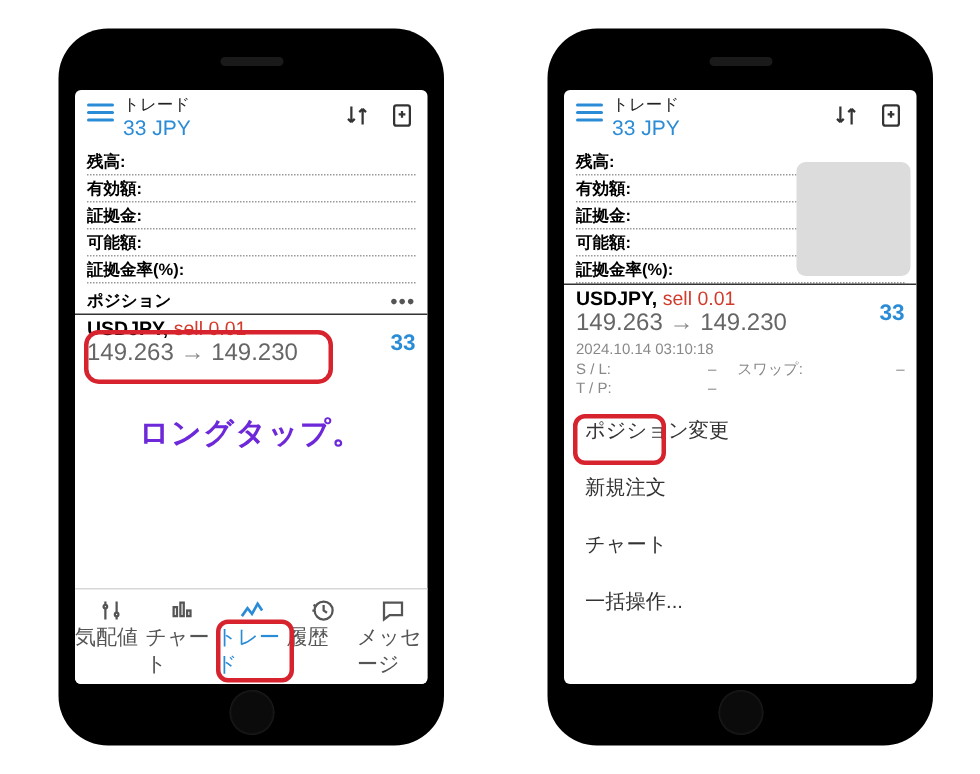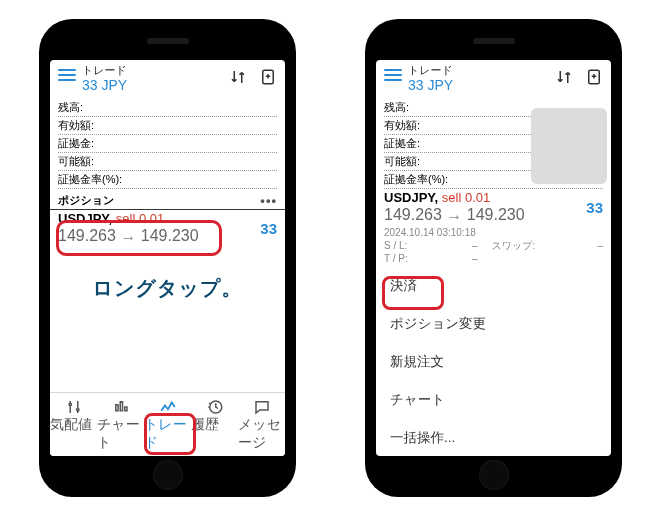--- a/index.html
+++ b/index.html
@@ -15,42 +15,42 @@
   .menu-ico{width:18px;flex:none;padding-top:2px;color:#2a8bd6;}
   .menu-ico div{height:2px;background:#2a8bd6;margin:3px 0;border-radius:1px;}
   .hdr-titles{flex:1;padding-left:6px;line-height:1.15;}
   .hdr-t1{font-size:11px;color:#222;}
   .hdr-t2{font-size:14px;color:#2a8bd6;font-weight:500;}
   .hdr-icons{display:flex;gap:12px;align-items:center;padding-top:4px;}
   .ico{width:18px;height:18px;}
   
   .acct{padding:4px 8px 0 8px;font-size:11px;}
   .acct-row{display:flex;border-bottom:1px dotted #999;padding:1px 0;}
-  .acct-row .lbl{font-weight:400;color:#000;}
+  .acct-row .lbl{font-weight:700;color:#000;}
   .acct-row .val{flex:1;}
   .sect{font-size:11px;font-weight:700;padding:4px 8px 1px 8px;display:flex;}
   .sect .dots{margin-left:auto;color:#555;letter-spacing:1px;font-size:13px;}
   .sect-line{height:1px;background:#333;margin:0 0 0 0;}
   
   .pos{padding:2px 8px;display:flex;align-items:center;}
   .pos-left{flex:1;line-height:1.15;}
   .pos-l1{font-size:13px;}
   .pos-l1 .sym{font-weight:700;color:#000;}
   .pos-l1 .side{color:#d23a2a;}
   .pos-l2{font-size:16px;color:#666;}
   .pos-l2 .arr{color:#888;}
   .pos-pl{font-size:15px;color:#2a8bd6;font-weight:600;}
   .hl{border:3px solid #d6232e;border-radius:10px;position:absolute;pointer-events:none;}
   
   .tabbar{margin-top:auto;display:flex;border-top:1px solid #d7d7d7;background:#fff;}
   .tab{flex:1;text-align:left;padding:5px 0 4px 0;font-size:14px;color:#555;}
   .tab .ti{height:18px;display:flex;align-items:center;justify-content:center;}
   .tab.active{color:#2a8bd6;}
   
-  .callout{color:#0c4a6e;font-size:20px;font-weight:700;text-align:center;margin-top:28px;letter-spacing:1px;}
+  .callout{color:#6d28d9;font-size:20px;font-weight:700;text-align:center;margin-top:28px;letter-spacing:1px;}
   
   .grayblock{position:absolute;right:4px;top:48px;width:76px;height:76px;background:#dcdcdc;border-radius:6px;}
   .pos-sub{font-size:10px;color:#888;padding:0 8px;line-height:1.3;}
   .pos-sub-row{display:flex;}
   .pos-sub-row .c1{width:32px;}
   .pos-sub-row .c2{flex:1;text-align:right;padding-right:14px;}
   .pos-sub-row .c3{width:50px;}
   .pos-sub-row .c4{flex:1;text-align:right;}
   .menu-list{padding:2px 0;}
   .menu-item{font-size:13.5px;color:#333;padding:10px 14px;}
@@ -270,21 +270,20 @@
       </div>
       <div class="pos-sub-row">
         <span class="c1">T / P:</span>
         <span class="c2">–</span>
         <span class="c3"></span>
             <span class="c4"></span>
       </div>
     </div>
 
     <div class="menu-list">
-      <div class="menu-item" style="position:relative;">決済</div>
       <div class="menu-item">ポジション変更</div>
       <div class="menu-item">新規注文</div>
       <div class="menu-item">チャート</div>
       <div class="menu-item">一括操作...</div>
     </div>
 
     <div class="hl" style="left:6px;top:216px;width:56px;height:28px;border-radius:8px;"></div>
 
   </div>
   <div class="home"></div>

